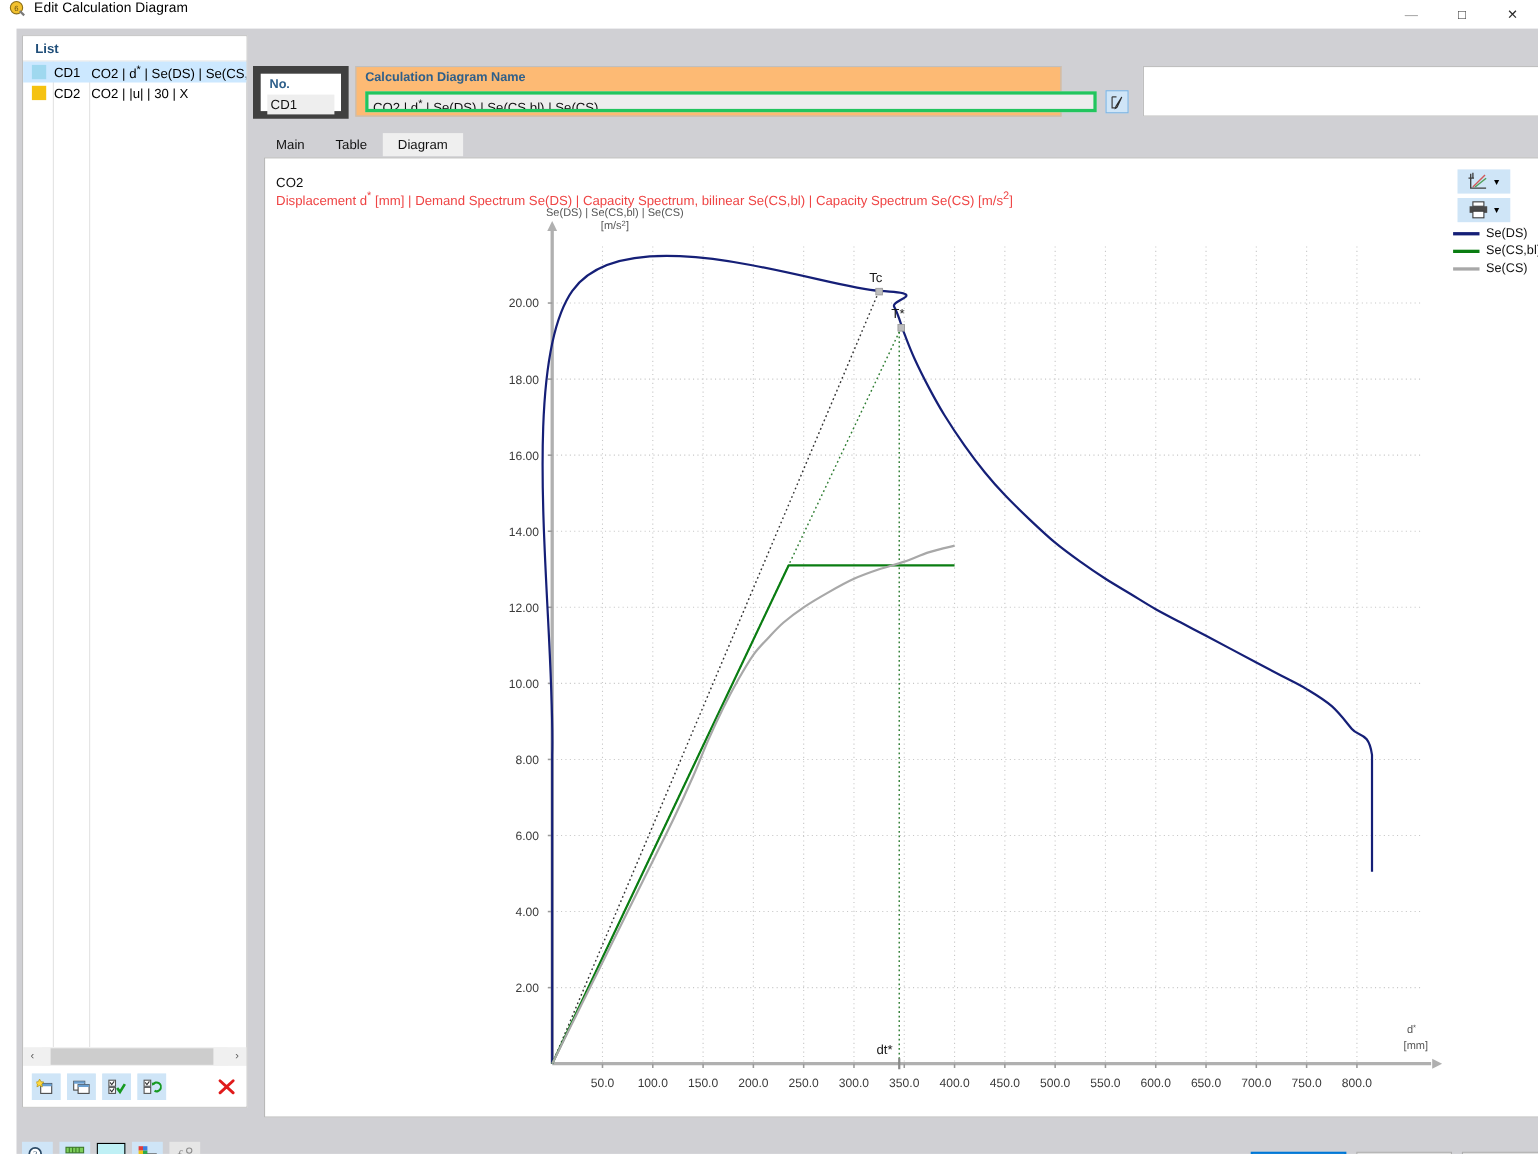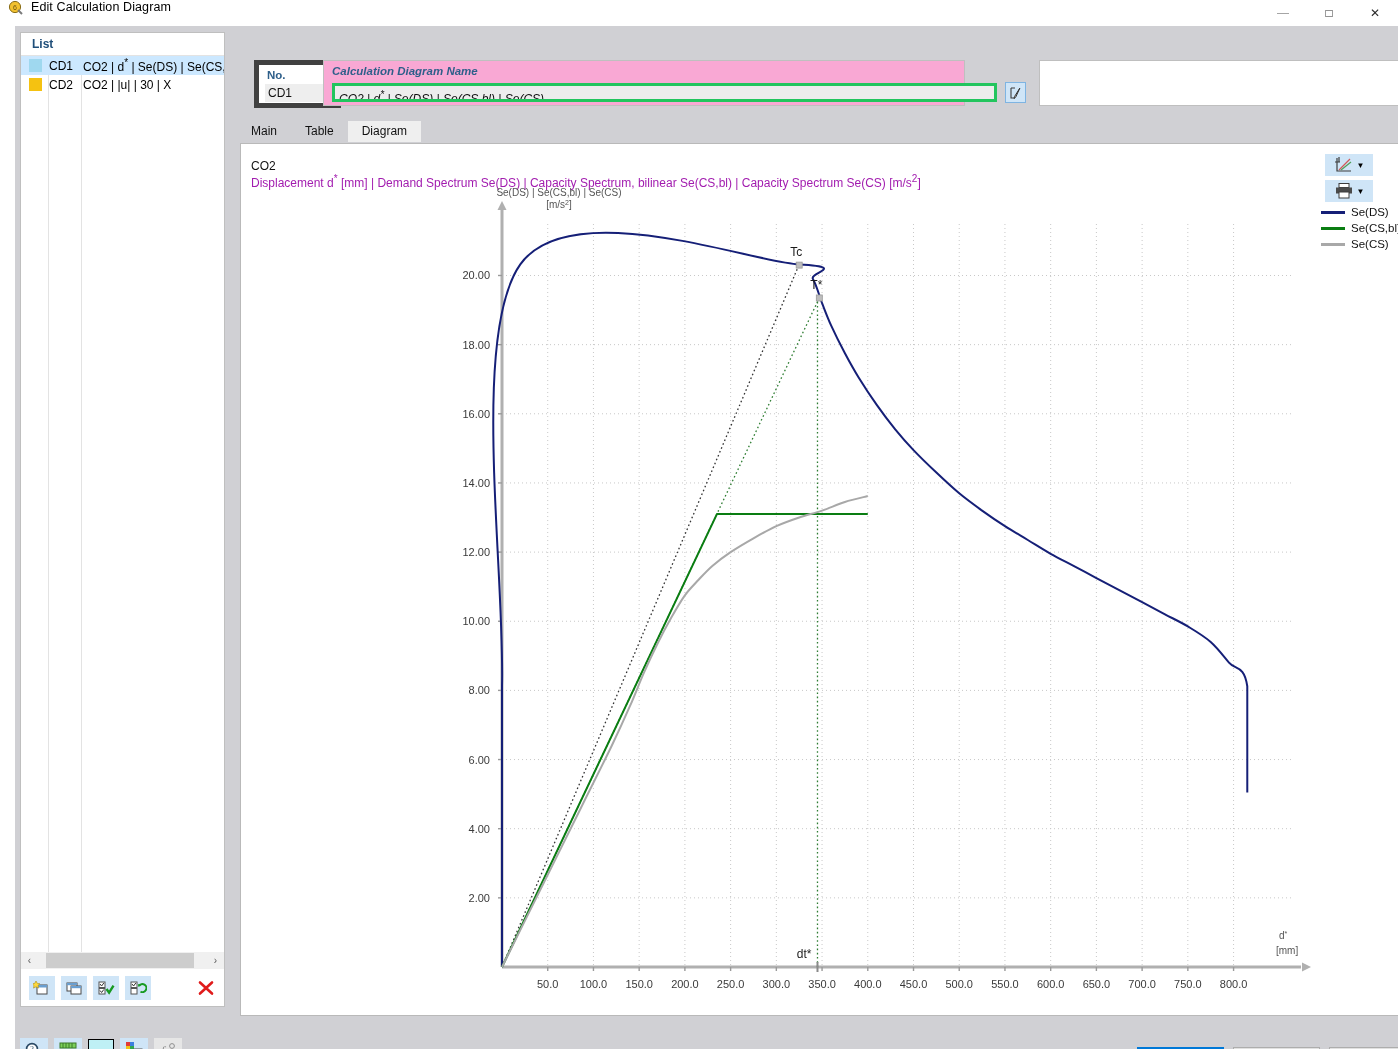--- a/index.html
+++ b/index.html
@@ -77,30 +77,30 @@
   }
   .tbtn {
     width:26px;height:24px;background:#cfe5f7;border:1px solid #cfe5f7;
     display:flex;align-items:center;justify-content:center; position:relative;
   }
   .tbtn.plain { background:transparent; border-color:transparent; }
 
   
   #no-box {
     position:absolute; left:215px; top:34px; width:87px; height:48px;
-    background:#ffffff; border:5px solid #404040;margin-left:24px;
+    background:#ffffff; border:7px solid #404040;
   }
   .fld-label { font-size:11.5px; color:#2e5f8a; font-weight:bold; padding:4px 0 0 8px; }
   .fld-value-ro {
     margin:3px 6px 0 6px; height:18px; line-height:18px; font-size:12px;
     color:#111; padding-left:3px; background:#eeeeee;
   }
   #name-box {
     position:absolute; left:308px; top:34px; width:642px; height:46px;
-    background:#f9a8d4; border:1px solid #bfbfbf;font-style:italic;
+    background:#fdba74; border:1px solid #bfbfbf;
   }
   #name-field {
     position:absolute; left:8px; top:22px; width:665px; height:19px;
     background:#ededed; border:3px solid #22c55e;
     font-size:12px; line-height:17px; padding-left:4px; color:#111;
     white-space:nowrap; overflow:hidden;
   }
   #name-edit-btn {
     position:absolute; left:681px; top:21px; width:21px; height:21px;
     background:#cfe5f7; border:1px solid #7eb4e2;
@@ -118,21 +118,21 @@
     background:transparent;
   }
   .tab.active { background:#efefef; }
 
   
   #chart-panel {
     position:absolute; left:225px; top:117px; width:1167px; height:873px;
     background:#ffffff; border:1px solid #b9b9b9;
   }
   #chart-title1 { position:absolute; left:10px; top:15px; font-size:12px; color:#111; }
-  #chart-title2 { position:absolute; left:10px; top:29px; font-size:12px; color:#a21caf; }
+  #chart-title2 { position:absolute; left:10px; top:29px; font-size:12px; color:#ef4444; }
 
   
   #plot {
     position:absolute; left:0; top:0; width:1167px; height:873px;
   }
   svg#plot-svg { position:absolute; left:0; top:0; }
 
   
   #chart-side { position:absolute; left:1078px; top:0px; width:89px; height:873px; }
   .side-btn {

